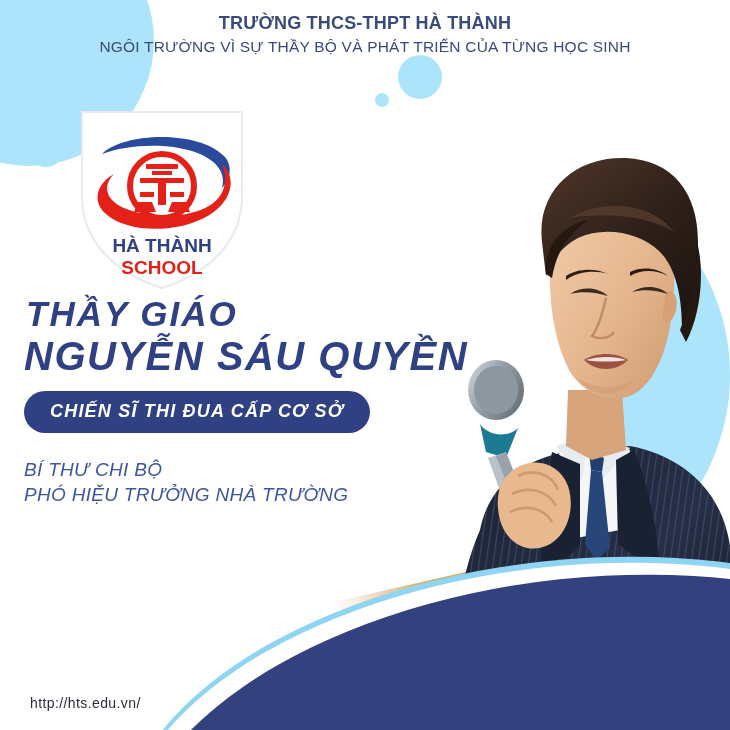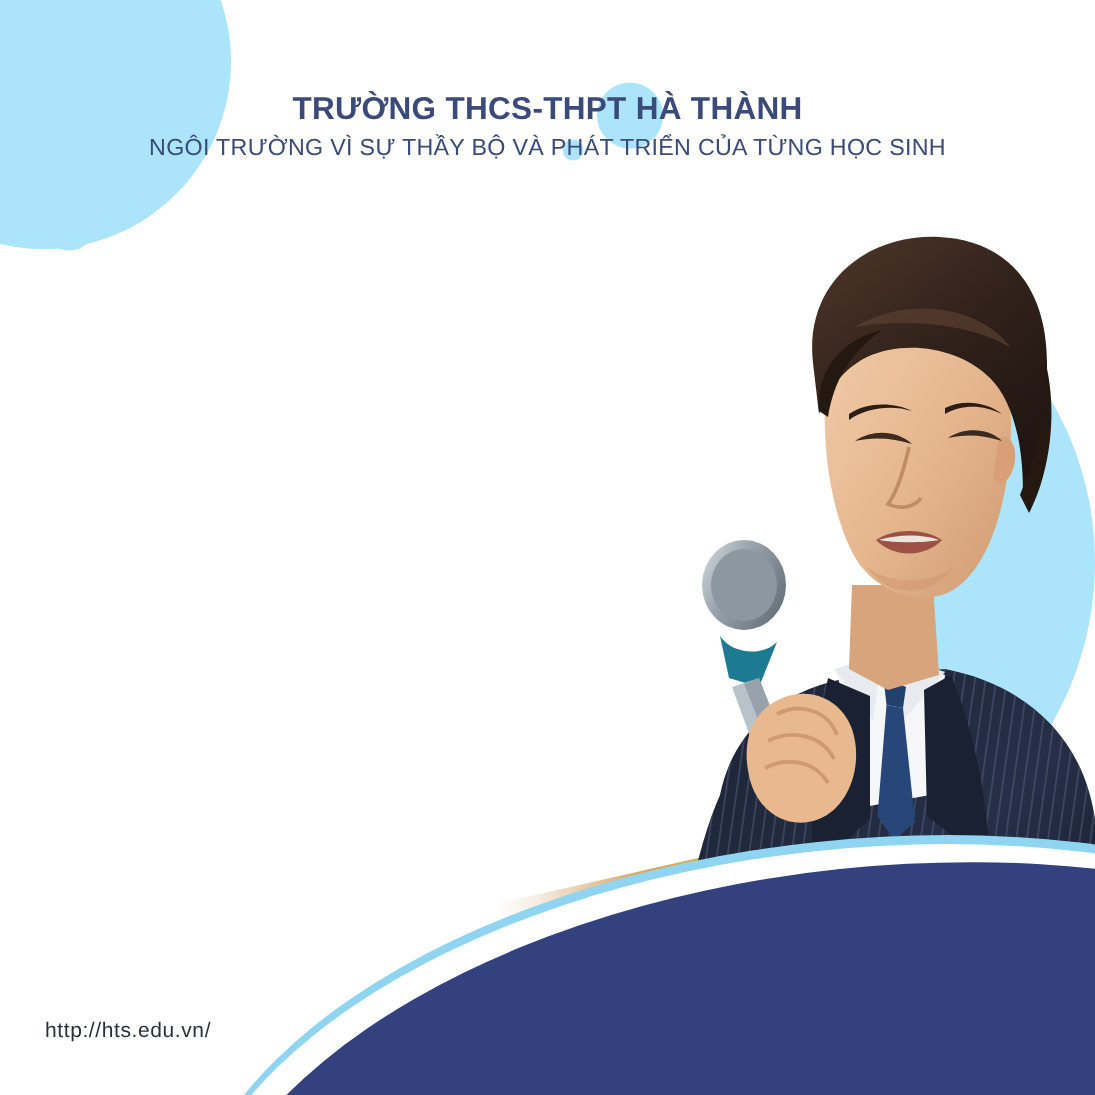--- a/index.html
+++ b/index.html
@@ -114,21 +114,21 @@
   .photo{position:absolute;inset:0;}
 
   
   .strap{
     position:absolute;left:0;right:0;top:10px;
     text-align:center;
     color:#3a4a7a;
     line-height:1.45;
     letter-spacing:.2px;
   }
-  .strap .l1{font-size:21px;font-weight:700;display:block;margin-top:48px;}
+  .strap .l1{font-size:18px;font-weight:700;display:block;}
   .strap .l2{font-size:15.5px;font-weight:400;display:block;}
 
   
   .logo{
     position:absolute;left:72px;top:104px;
     width:180px;height:190px;
   }
 
   
   .headline{position:absolute;left:24px;top:296px;width:470px;}
@@ -156,21 +156,21 @@
     margin-top:24px;
     color:#3d56a0;
     font-size:19px;font-style:italic;
     line-height:1.35;
     letter-spacing:.3px;
   }
   .roles div{white-space:nowrap;}
 
   
   .url{
-    position:absolute;left:30px;top:678px;
+    position:absolute;left:30px;top:695px;
     font-size:14px;color:#2a2f3a;
     letter-spacing:.4px;
   }
 </style>
 </head>
 <body>
 
 <div class="poster">
 
   <div class="bg-layer">
@@ -302,17 +302,51 @@
 
   <div class="swoosh-line"></div>
   <div class="swoosh-line-cut"></div>
   <div class="swoosh-navy"></div>
 
   <div class="strap">
     <span class="l1">TRƯỜNG THCS-THPT HÀ THÀNH</span>
     <span class="l2">NGÔI TRƯỜNG VÌ SỰ THẦY BỘ VÀ PHÁT TRIỂN CỦA TỪNG HỌC SINH</span>
   </div>
 
-
+  <div class="logo">
+    <svg viewBox="0 0 180 190" width="180" height="190">
+      <path d="M10 8 L170 8 L170 92 C170 140 134 170 90 184 C46 170 10 140 10 92 Z" fill="#ffffff" stroke="#e7eaee" stroke-width="2"></path>
+
+      <path d="M30 50 C52 28 126 26 152 52 C160 60 160 74 150 84 C154 70 146 58 128 50 C100 38 56 40 30 50 Z" fill="#2a4a9c"></path>
+
+      <path d="M150 60 C166 74 160 100 132 114 C100 130 54 128 34 110 C20 98 24 80 42 70
+               C30 82 34 96 52 104 C80 116 120 114 140 100 C154 90 156 74 150 60 Z" fill="#e32119"></path>
+
+      <circle cx="90" cy="82" r="32" fill="none" stroke="#e32119" stroke-width="6"></circle>
+
+      <g fill="#e32119">
+        <rect x="74" y="60" width="32" height="5" rx="1"></rect>
+        <rect x="80" y="67" width="20" height="4"></rect>
+        <rect x="68" y="74" width="44" height="5" rx="1"></rect>
+        <rect x="86" y="79" width="8" height="22"></rect>
+        <rect x="68" y="88" width="14" height="5"></rect>
+        <rect x="98" y="88" width="14" height="5"></rect>
+        <path d="M66 98 L80 98 L84 108 L62 108 Z"></path>
+        <path d="M100 98 L114 98 L118 108 L96 108 Z"></path>
+      </g>
+      <text x="90" y="148" text-anchor="middle" font-family="Liberation Sans, sans-serif" font-size="19" font-weight="700" fill="#2f4083">HÀ THÀNH</text>
+      <text x="90" y="170" text-anchor="middle" font-family="Liberation Sans, sans-serif" font-size="19" font-weight="700" fill="#e32119">SCHOOL</text>
+    </svg>
+  </div>
+
+  <div class="headline">
+    <div class="h-line1">THẦY GIÁO</div>
+    <div class="h-line2">NGUYỄN SÁU QUYỀN</div>
+    <div class="badge">CHIẾN SĨ THI ĐUA CẤP CƠ SỞ</div>
+    <div class="roles">
+      <div>BÍ THƯ CHI BỘ</div>
+      <div>PHÓ HIỆU TRƯỞNG NHÀ TRƯỜNG</div>
+    </div>
+  </div>
 
   <div class="url">http://hts.edu.vn/</div>
 
 </div>
 
 </body></html>

